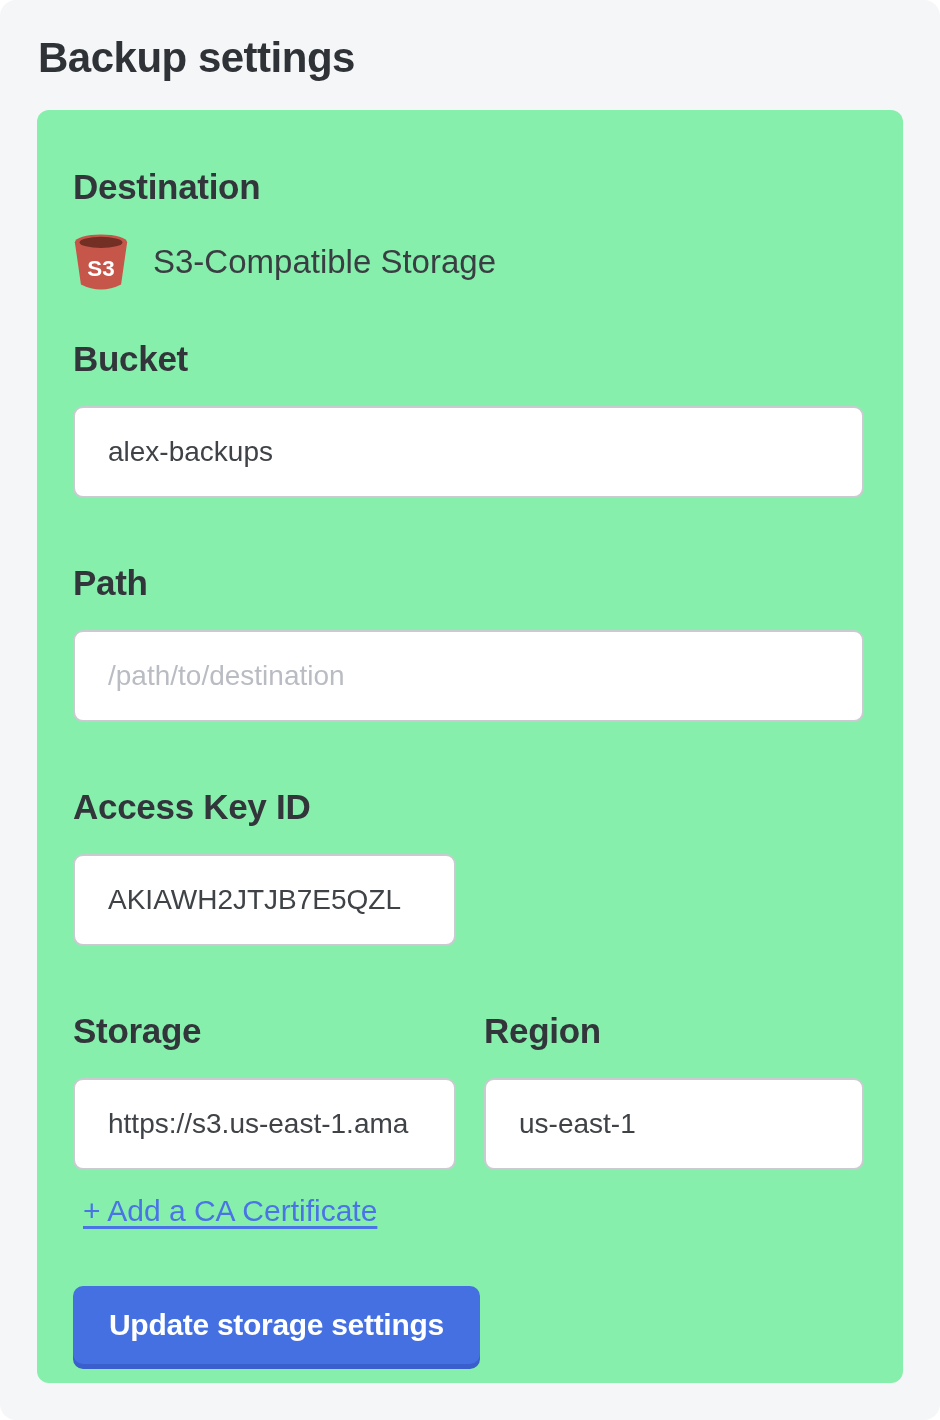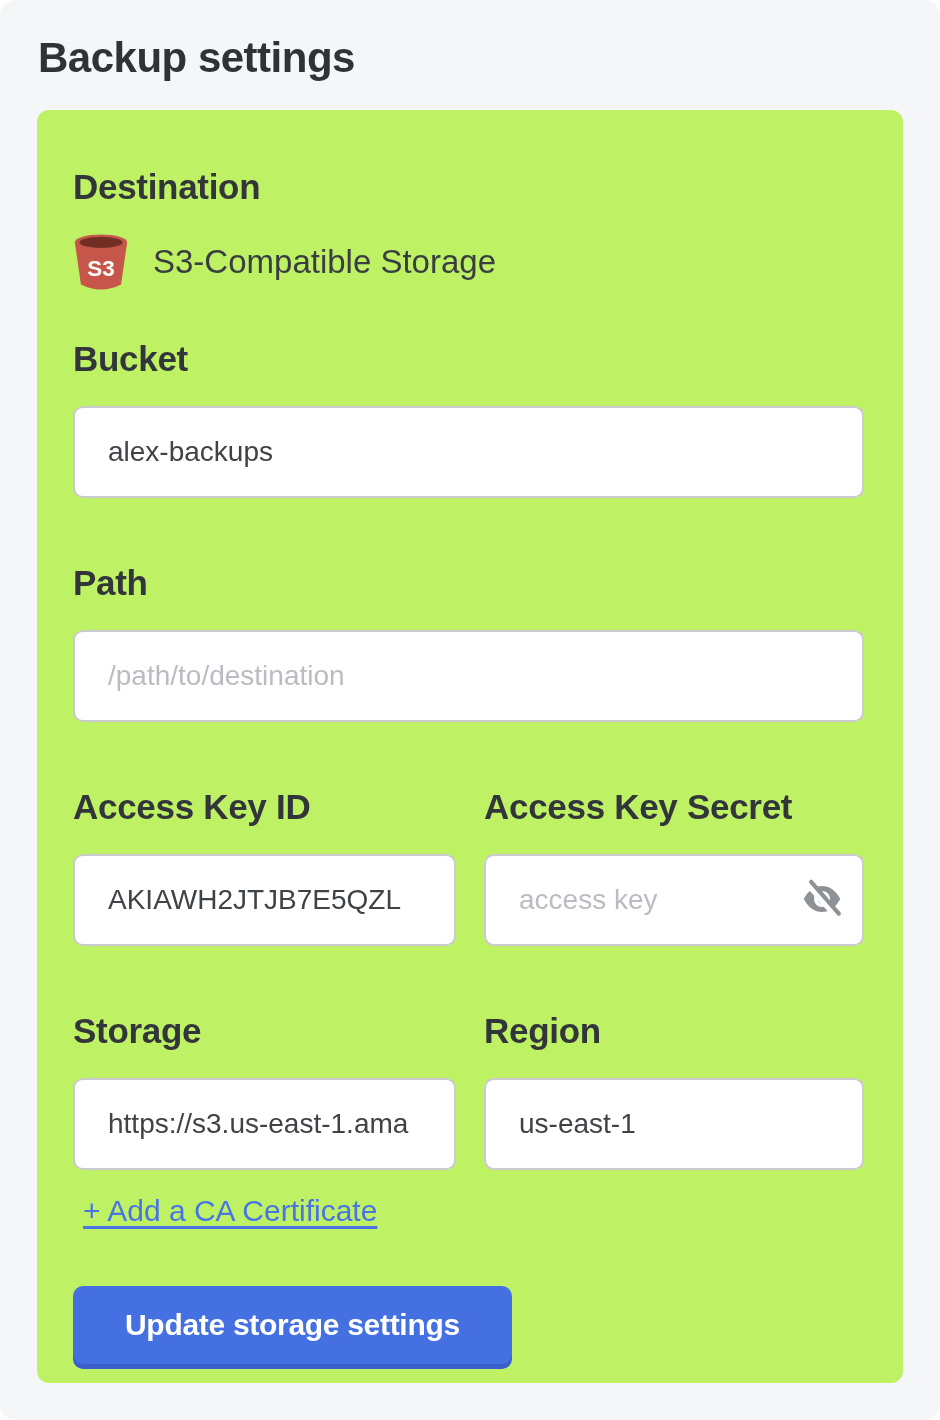--- a/index.html
+++ b/index.html
@@ -25,21 +25,21 @@
     color: #2f3337;
     letter-spacing: -0.5px;
   }
   .card {
     position: absolute;
     left: 37px;
     top: 110px;
     width: 866px;
     height: 1273px;
     box-sizing: border-box;
-    background: #bef264;
+    background: #86efac;
     border-radius: 12px;
     padding: 56px 39px 40px 36px;
   }
   .field-label {
     font-size: 35px;
     font-weight: bold;
     color: #32353a;
     line-height: 42px;
     letter-spacing: -0.3px;
   }
@@ -98,21 +98,21 @@
     font-size: 30px;
     color: #4a74e6;
     text-decoration: underline;
     text-underline-offset: 5px;
     cursor: pointer;
   }
   .submit-btn {
     display: block;
     margin-top: 50px;
     height: 78px;
-    padding: 0 52px;
+    padding: 0 36px;
     border: none;
     border-radius: 10px;
     background: #4470e2;
     box-shadow: 0 5px 0 #3a5ecb;
     color: #ffffff;
     font-family: "Liberation Sans", "DejaVu Sans", sans-serif;
     font-size: 30px;
     font-weight: bold;
     letter-spacing: -0.3px;
     cursor: pointer;
@@ -147,35 +147,20 @@
     <div class="field-gap-lg">
       <div class="field-label">Path</div>
       <input class="text-input" type="text" placeholder="/path/to/destination" style="">
     </div>
 
     <div class="two-col field-gap-lg">
       <div class="col-left">
         <div class="field-label">Access Key ID</div>
         <input class="text-input" type="text" value="AKIAWH2JTJB7E5QZL" style="">
       </div>
-      <div class="col-right">
-        <div class="field-label">Access Key Secret</div>
-        <div class="input-wrap">
-          <input class="text-input" type="text" placeholder="access key" style="">
-          <button class="eye-btn" aria-label="toggle secret visibility">
-            <svg viewBox="0 0 24 24" width="44" height="42" aria-hidden="true">
-              <path d="M1.6 12 C4.2 6.9 7.9 4.6 12 4.6 C16.1 4.6 19.8 6.9 22.4 12 C19.8 17.1 16.1 19.4 12 19.4 C7.9 19.4 4.2 17.1 1.6 12 Z" fill="#8e9196"></path>
-              <circle cx="12" cy="12" r="4.6" fill="#ffffff"></circle>
-              <circle cx="12" cy="12" r="2.4" fill="#8e9196"></circle>
-              <line x1="4" y1="2.6" x2="20.4" y2="21.4" stroke="#ffffff" stroke-width="4.6"></line>
-              <line x1="5.8" y1="2.2" x2="21.6" y2="20.4" stroke="#8e9196" stroke-width="2.4" stroke-linecap="round"></line>
-            </svg>
-          </button>
-        </div>
-      </div>
     </div>
 
     <div class="two-col field-gap-lg">
       <div class="col-left">
         <div class="field-label">Storage</div>
         <input class="text-input" type="text" value="https://s3.us-east-1.ama" style="">
       </div>
       <div class="col-right">
         <div class="field-label">Region</div>
         <input class="text-input" type="text" value="us-east-1" style="">

